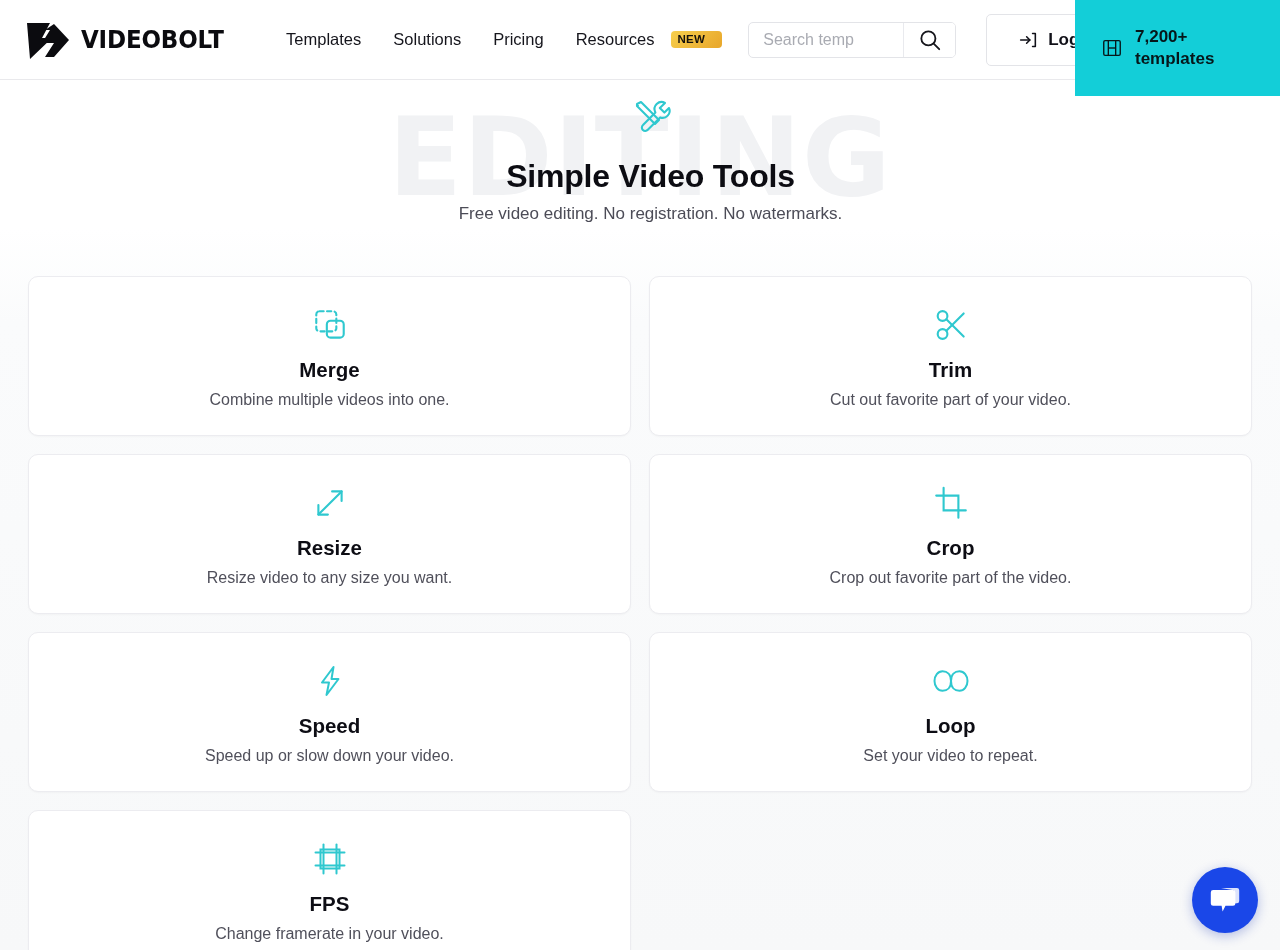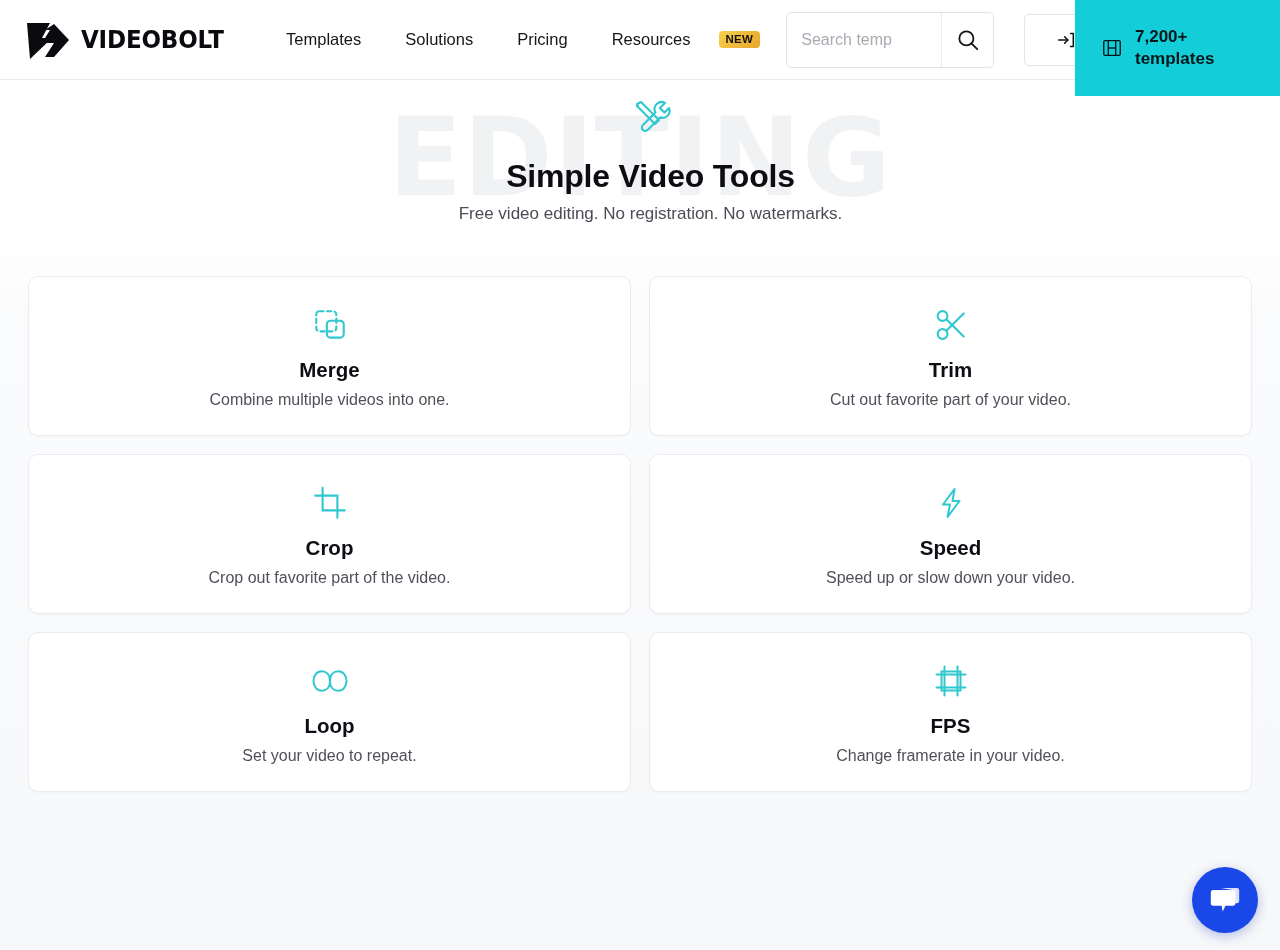--- a/index.html
+++ b/index.html
@@ -45,48 +45,48 @@
     letter-spacing: -0.2px;
     color: #0b0b0f;
     transform: scaleX(0.92);
     transform-origin: left center;
   }
 
   .nav {
     display: flex;
     align-items: center;
     margin-left: 34px;
-    gap: 12px;
+    gap: 0px;
   }
   .nav-item {
     font-size: 16.5px;
     font-weight: 500;
     color: #15151c;
     padding: 0 16px;
     cursor: pointer;
     white-space: nowrap;
   }
   .nav-badge-wrap { display: flex; align-items: center; padding-right: 4px; }
   .nav-badge {
     background: linear-gradient(135deg, #f7cf4d 0%, #e8a62a 100%);
     color: #14100a;
     font-size: 11.5px;
     font-weight: 700;
     letter-spacing: 0.3px;
     border-radius: 4px;
-    padding: 3px 7px 3px 7px;
+    padding: 3px 17px 3px 7px;
     line-height: 1;
     cursor: pointer;
   }
 
   .search {
     display: flex;
     align-items: stretch;
     margin-left: 22px;
-    height: 56px;
+    height: 36px;
     width: 208px;
     border: 1px solid #e3e4e8;
     border-radius: 5px;
     background: #ffffff;
     overflow: hidden;
   }
   .search input {
     flex: 1;
     border: none;
     outline: none;
@@ -329,20 +329,31 @@
           <circle cx="10" cy="9.5" r="4.6"></circle>
           <circle cx="10" cy="26.5" r="4.6"></circle>
           <line x1="13.6" y1="12.6" x2="30" y2="29"></line>
           <line x1="13.6" y1="23.4" x2="30" y2="7"></line>
         </svg>
       </div>
       <div class="card-title">Trim</div>
       <div class="card-desc">Cut out favorite part of your video.</div>
     </div>
 
+    <div class="card">
+      <div class="card-icon">
+        <svg width="38" height="38" viewBox="0 0 36 36" fill="none" stroke="#2fc8cf" stroke-width="2" stroke-linecap="round" stroke-linejoin="round">
+          <line x1="7" y1="29" x2="29" y2="7"></line>
+          <polyline points="29,16 29,7 20,7"></polyline>
+          <polyline points="7,20 7,29 16,29"></polyline>
+        </svg>
+      </div>
+      <div class="card-title">Resize</div>
+      <div class="card-desc">Resize video to any size you want.</div>
+    </div>
 
     <div class="card">
       <div class="card-icon">
         <svg width="38" height="38" viewBox="0 0 36 36" fill="none" stroke="#2fc8cf" stroke-width="2" stroke-linecap="round">
           <path d="M11 3.5 V25 H32"></path>
           <path d="M4 11 H25 V32"></path>
         </svg>
       </div>
       <div class="card-title">Crop</div>
       <div class="card-desc">Crop out favorite part of the video.</div>

